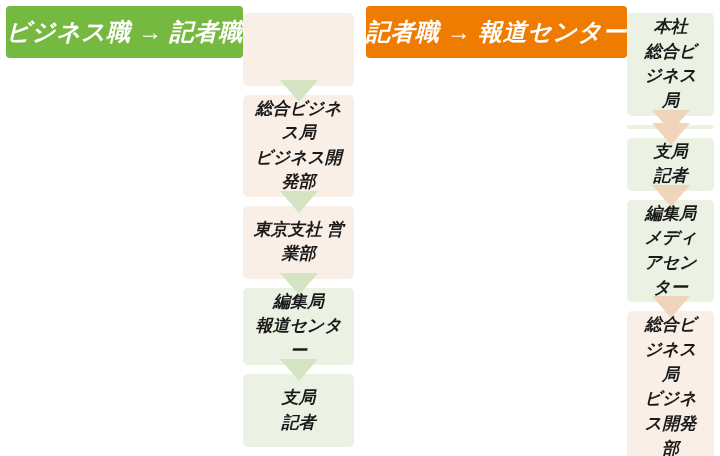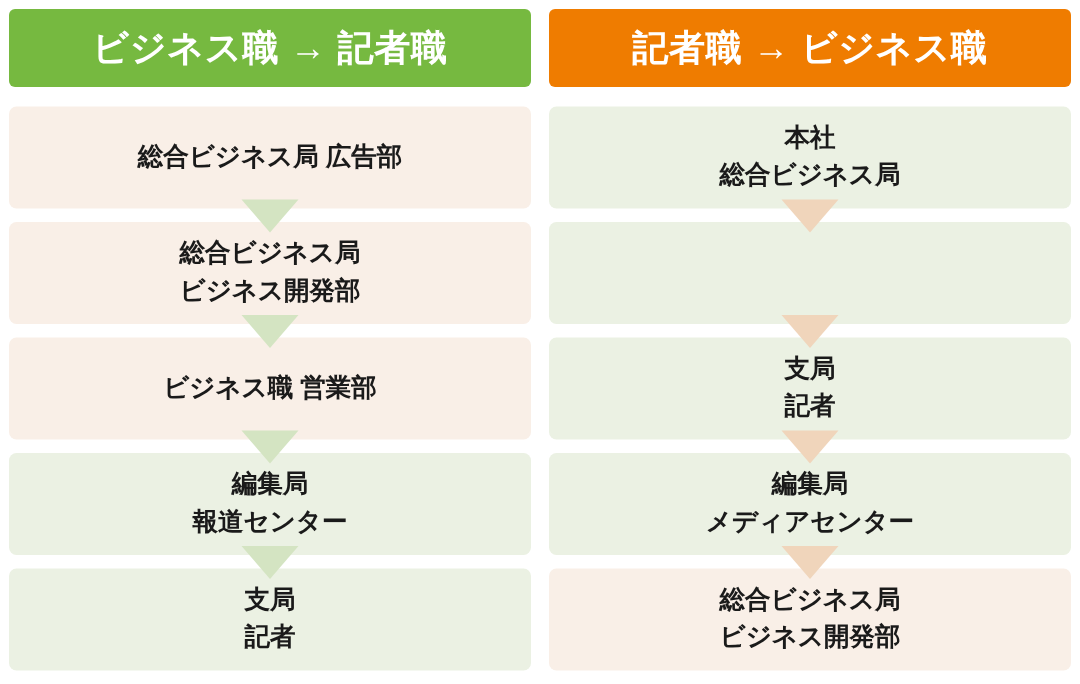--- a/index.html
+++ b/index.html
@@ -18,21 +18,22 @@
     height: 456px;
     display: flex;
     box-sizing: border-box;
   }
   .column {
     width: 360px;
     height: 456px;
     box-sizing: border-box;
     padding: 0 6px;
     display: flex;
-    flex-direction: column;
+    flex-direction: row;
+    font-style: italic;
   }
   .col-header {
     height: 52px;
     margin-top: 6px;
     border-radius: 4px;
     display: flex;
     align-items: center;
     justify-content: center;
     color: #ffffff;
     font-size: 24px;
@@ -93,51 +94,50 @@
 </head>
 <body>
 
 <div class="board">
 
   <div class="column">
     <div class="col-header green">ビジネス職 → 記者職</div>
     <div class="flow">
 
       <div class="node pink">
-        <span class="label">総合ビジネス局  広告部</span>
         <span class="arrow green-arrow"></span>
       </div>
 
       <div class="node pink">
         <span class="label">総合ビジネス局
 ビジネス開発部</span>
         <span class="arrow green-arrow"></span>
       </div>
 
       <div class="node pink">
-        <span class="label">ビジネス職  営業部</span>
+        <span class="label">東京支社  営業部</span>
         <span class="arrow green-arrow"></span>
       </div>
 
       <div class="node green">
         <span class="label">編集局
 報道センター</span>
         <span class="arrow green-arrow"></span>
       </div>
 
       <div class="node green">
         <span class="label">支局
 記者</span>
       </div>
 
     </div>
   </div>
 
   <div class="column">
-    <div class="col-header orange">記者職 → ビジネス職</div>
+    <div class="col-header orange">記者職 → 報道センター</div>
     <div class="flow">
 
       <div class="node green">
         <span class="label">本社
 総合ビジネス局</span>
         <span class="arrow peach-arrow"></span>
       </div>
 
       <div class="node green">
         <span class="arrow peach-arrow"></span>

